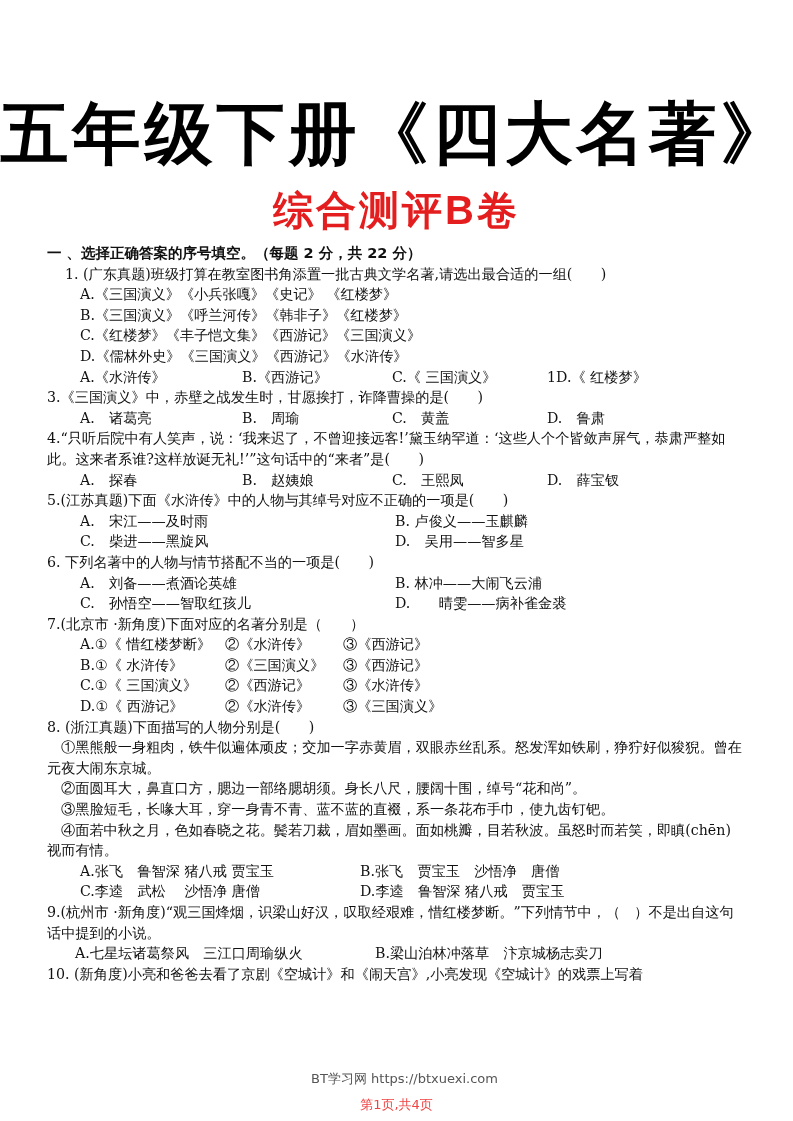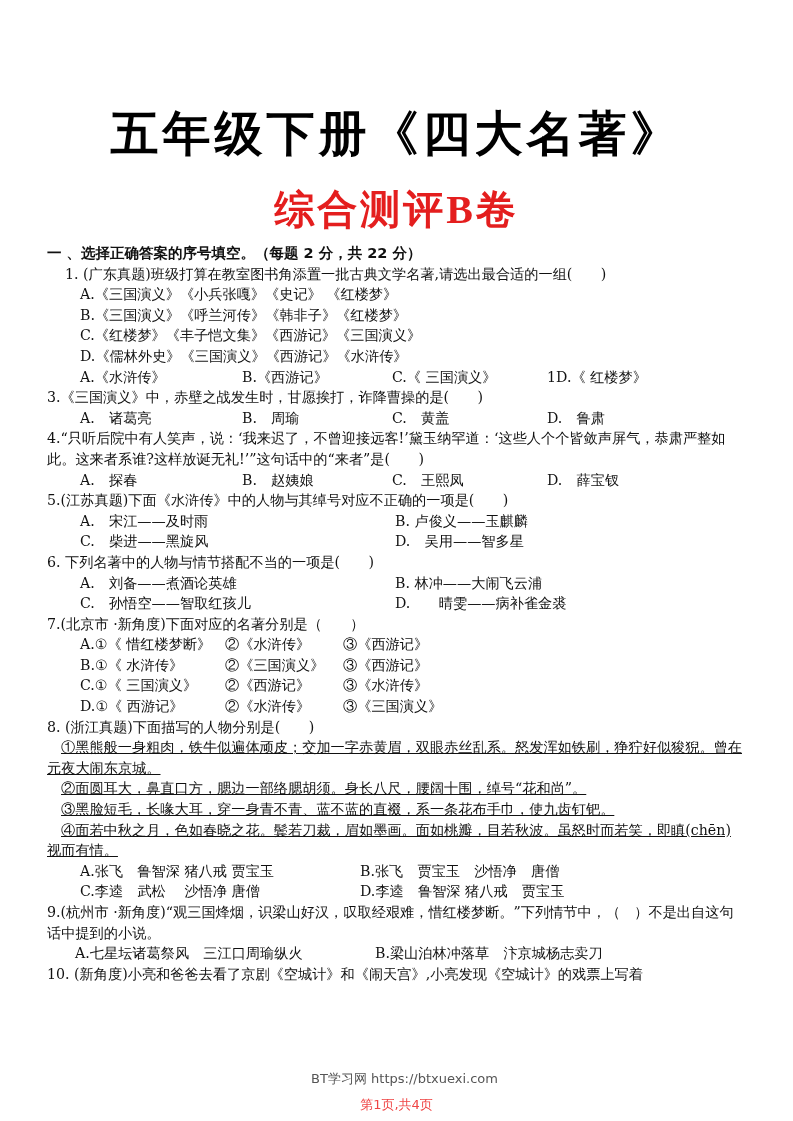--- a/index.html
+++ b/index.html
@@ -1,41 +1,41 @@
 <!DOCTYPE html>
 <html><head>
 <meta charset="utf-8">
 <style>
   html, body { margin: 0; padding: 0; background: #ffffff; }
   body { width: 793px; height: 1121px; position: relative; overflow: hidden; color: #111; }
   .title {
     position: absolute; left: 0; top: 100px; width: 793px; text-align: center;
-    font-family: "DejaVu Serif", serif; font-weight: 900; font-size: 48px;
+    font-family: "DejaVu Serif", serif; font-weight: 900; font-size: 68px;
     letter-spacing: 4px; color: #000; line-height: 66px;
   }
   .subtitle {
     position: absolute; left: 0; top: 184px; width: 793px; text-align: center;
-    font-family: Liberation Serif, serif; font-weight: 700; font-size: 40px;
+    font-family: Liberation Sans, sans-serif; font-weight: 700; font-size: 40px;
     color: #e41e1e; letter-spacing: 3px; line-height: 52px;
   }
   .content {
     position: absolute; left: 47px; top: 243px; width: 700px;
     font-family: "DejaVu Serif", serif; font-size: 14.2px; line-height: 20.6px;
   }
   .section-heading { font-family: "DejaVu Sans", sans-serif; font-weight: 700; font-size: 14.5px; }
   .q { }
   .q1 { padding-left: 18px; }
   .opt { display: flex; padding-left: 33px; }
   .opt.narrow { padding-left: 28px; }
   .opt > span { white-space: pre; }
   .c4 > span:nth-child(1) { width: 162px; }
   .c4 > span:nth-child(2) { width: 150px; }
   .c4 > span:nth-child(3) { width: 155px; }
   .c2 > span:nth-child(1) { width: 315px; }
-  .q8p { text-indent: 14px; text-decoration: underline; }
+  .q8p { text-indent: 14px; }
   .c2b > span:nth-child(1) { width: 280px; }
   .footer-site {
     position: absolute; left: 8px; top: 1070px; width: 793px; text-align: center;
     font-family: "DejaVu Sans", sans-serif; font-size: 13px; color: #555;
   }
   .footer-page {
     position: absolute; left: 0; top: 1096px; width: 793px; text-align: center;
     font-family: "DejaVu Sans", sans-serif; font-size: 13px; color: #ef4444;
   }
 </style>

